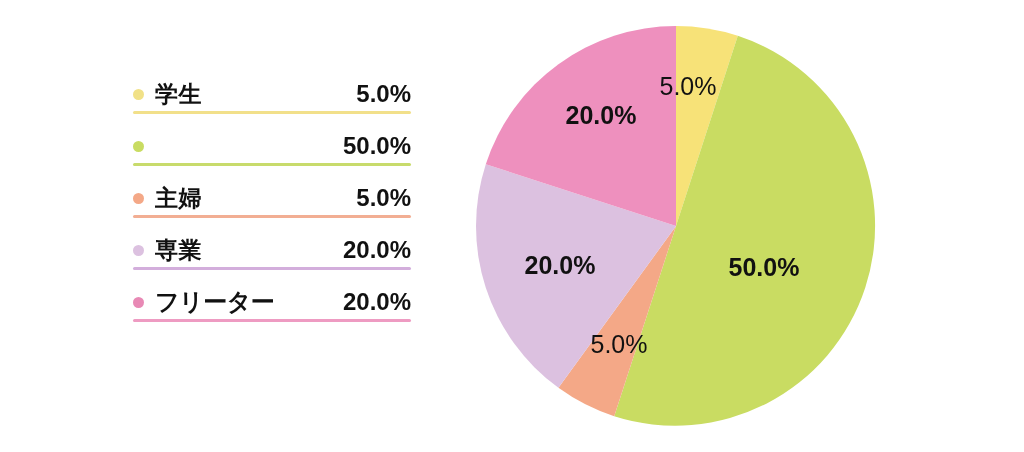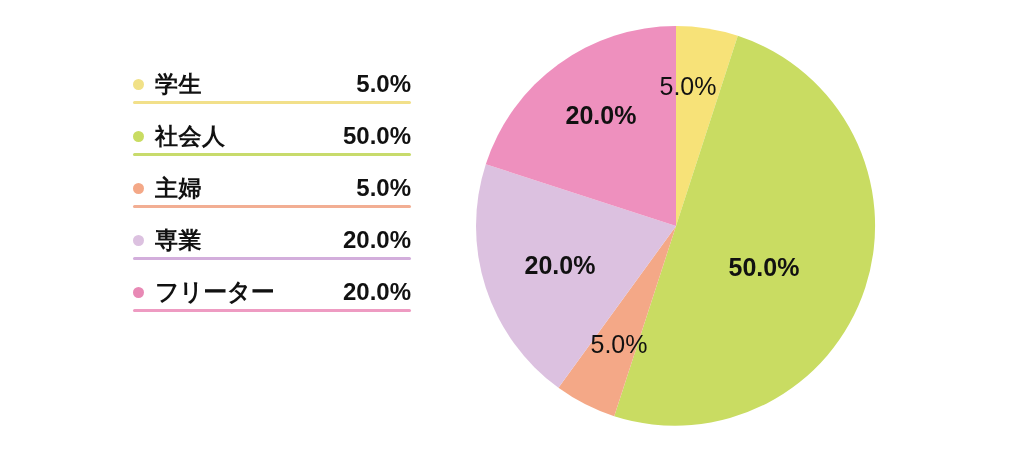--- a/index.html
+++ b/index.html
@@ -20,21 +20,21 @@
     position: relative;
     width: 1024px;
     height: 452px;
     background: #ffffff;
   }
 
   
   #legend {
     position: absolute;
     left: 133px;
-    top: 64px;
+    top: 74px;
     width: 278px;
   }
   .legend-row {
     position: relative;
     height: 52px;
     box-sizing: border-box;
   }
   .legend-line {
     display: flex;
     align-items: center;
@@ -110,21 +110,20 @@
         <span class="legend-dot" style="background:#F1E187;"></span>
         <span class="legend-label">学生</span>
         <span class="legend-value">5.0%</span>
       </div>
       <div class="legend-rule" style="background:#F2E08A;"></div>
     </div>
 
     <div class="legend-row">
       <div class="legend-line">
         <span class="legend-dot" style="background:#C9DC62;"></span>
-        <span class="legend-label">社会人</span>
         <span class="legend-value">50.0%</span>
       </div>
       <div class="legend-rule" style="background:#C8DB6C;"></div>
     </div>
 
     <div class="legend-row">
       <div class="legend-line">
         <span class="legend-dot" style="background:#F4A887;"></span>
         <span class="legend-label">主婦</span>
         <span class="legend-value">5.0%</span>

